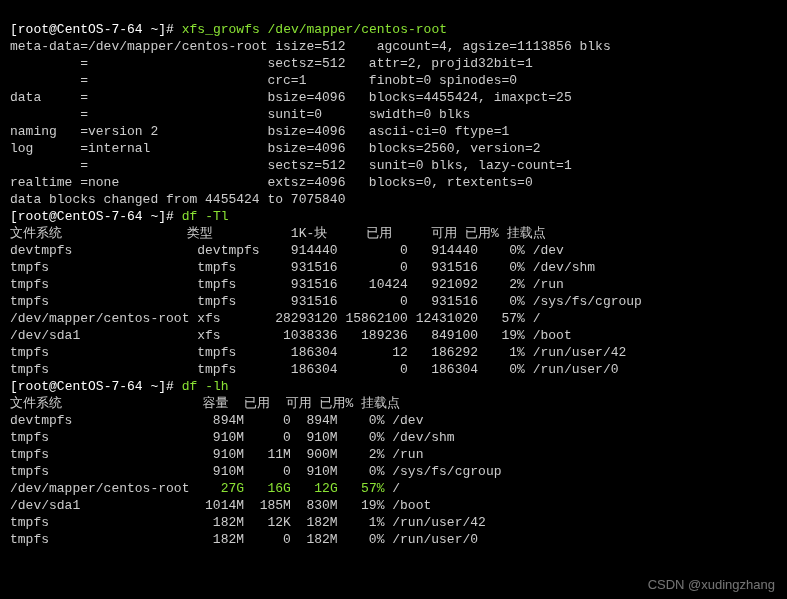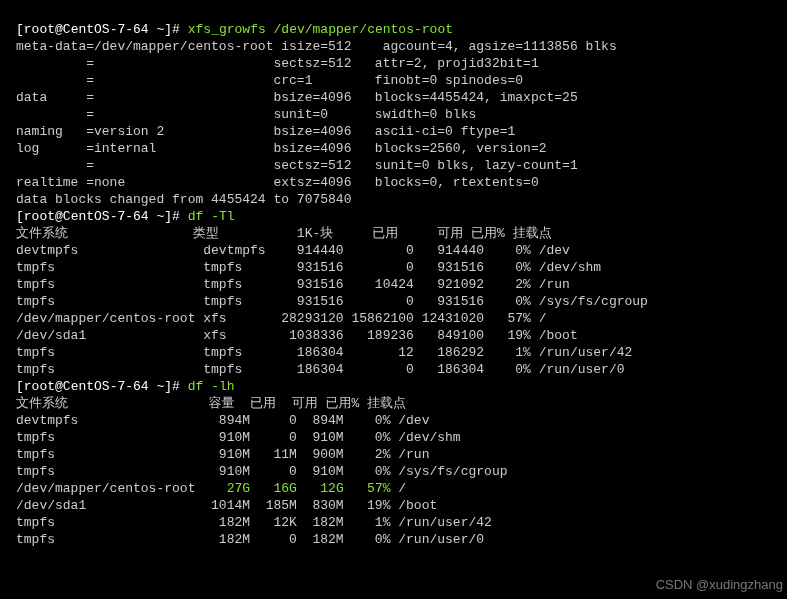--- a/index.html
+++ b/index.html
@@ -1,19 +1,19 @@
 <!DOCTYPE html>
 <html><head>
 <meta charset="utf-8">
 <style>
   html,body{margin:0;padding:0;background:#000;color:#ccc;font-family:Consolas,'Courier New',monospace;font-size:13px;line-height:17px;width:787px;height:599px;overflow:hidden}
-  .term{padding:4px 16px;white-space:pre}
+  .term{padding:4px 10px;white-space:pre}
   .prompt{color:#fff}
   .green{color:#8ae234}
-  .watermark{position:absolute;right:4px;bottom:6px;color:rgba(255,255,255,.45);font-family:Arial,sans-serif;font-size:13px}
+  .watermark{position:absolute;right:12px;bottom:6px;color:rgba(255,255,255,.45);font-family:Arial,sans-serif;font-size:13px}
   span[data-bind]{display:inline}
 </style>
 </head>
 <body>
 
 <div class="term">
 <span class="prompt">[<span data-bind="prompt.user">root</span>@<span data-bind="prompt.host">CentOS-7-64</span> <span data-bind="prompt.path">~</span>]<span data-bind="prompt.pchar">#</span> </span><span class="green" data-bind="cmd.xfs_growfs">xfs_growfs /dev/mapper/centos-root</span>
 <span data-bind="xfs.lines.0">meta-data=/dev/mapper/centos-root isize=512    agcount=4, agsize=1113856 blks</span>
 <span data-bind="xfs.lines.1">         =                       sectsz=512   attr=2, projid32bit=1</span>
 <span data-bind="xfs.lines.2">         =                       crc=1        finobt=0 spinodes=0</span>

